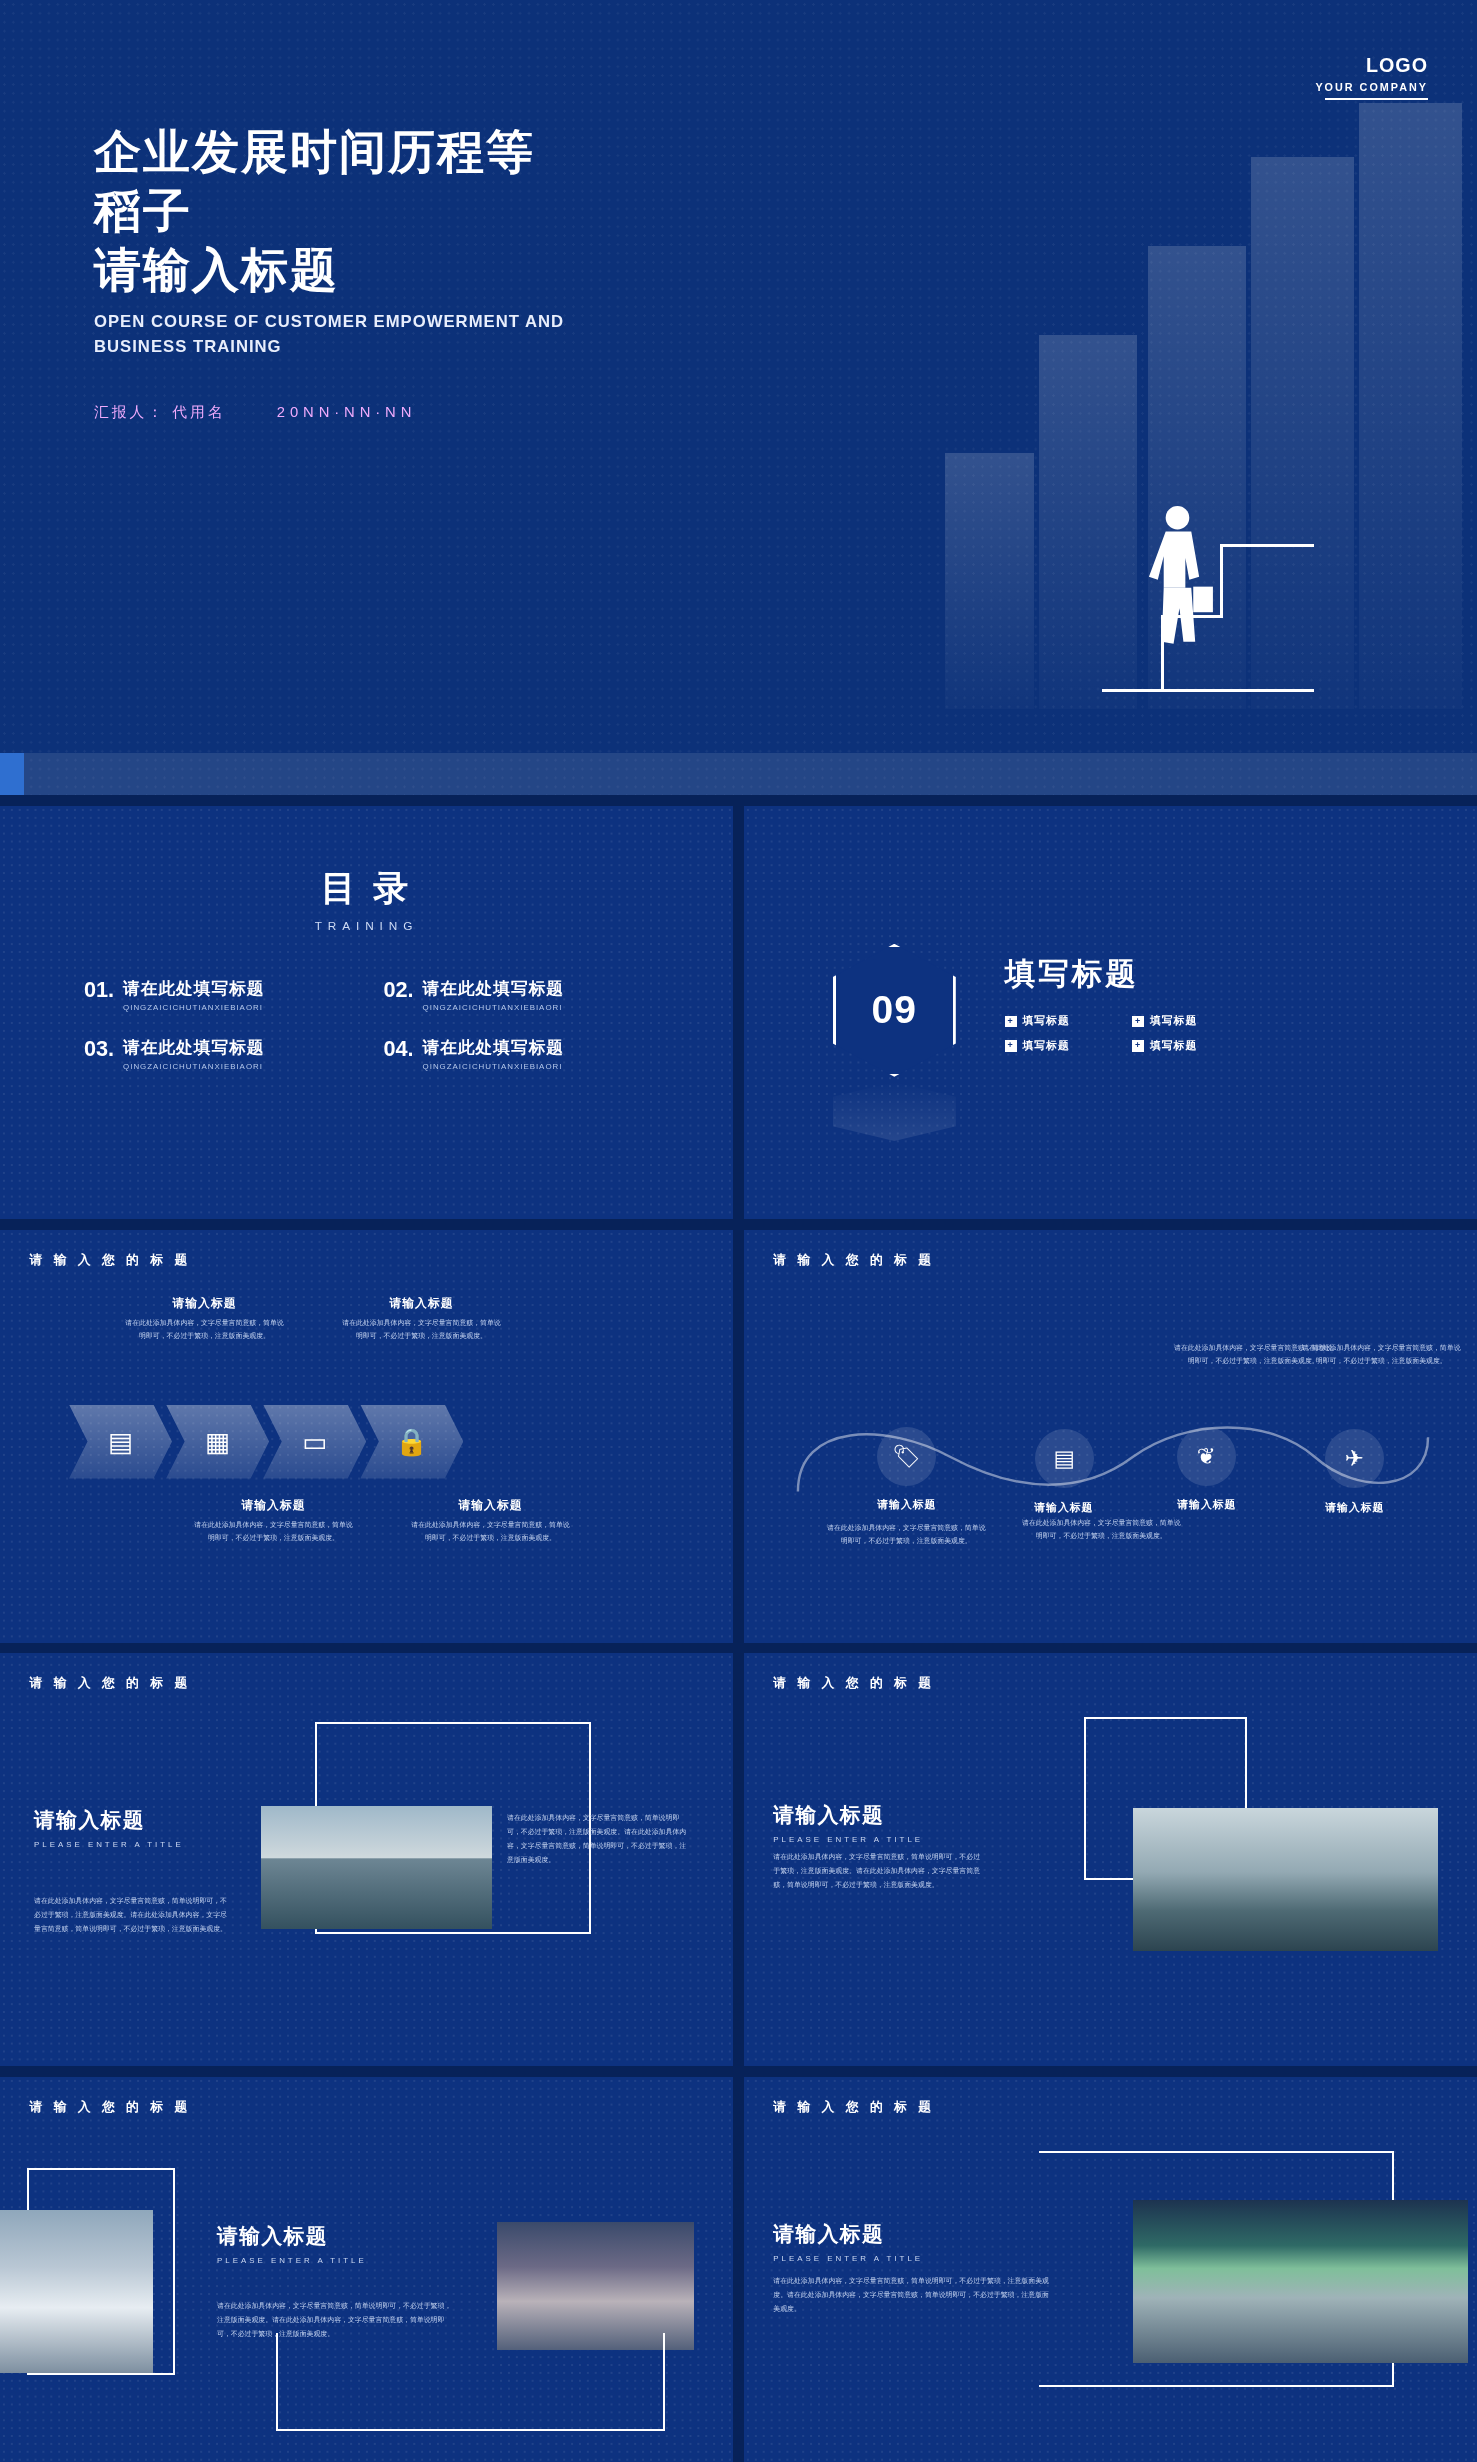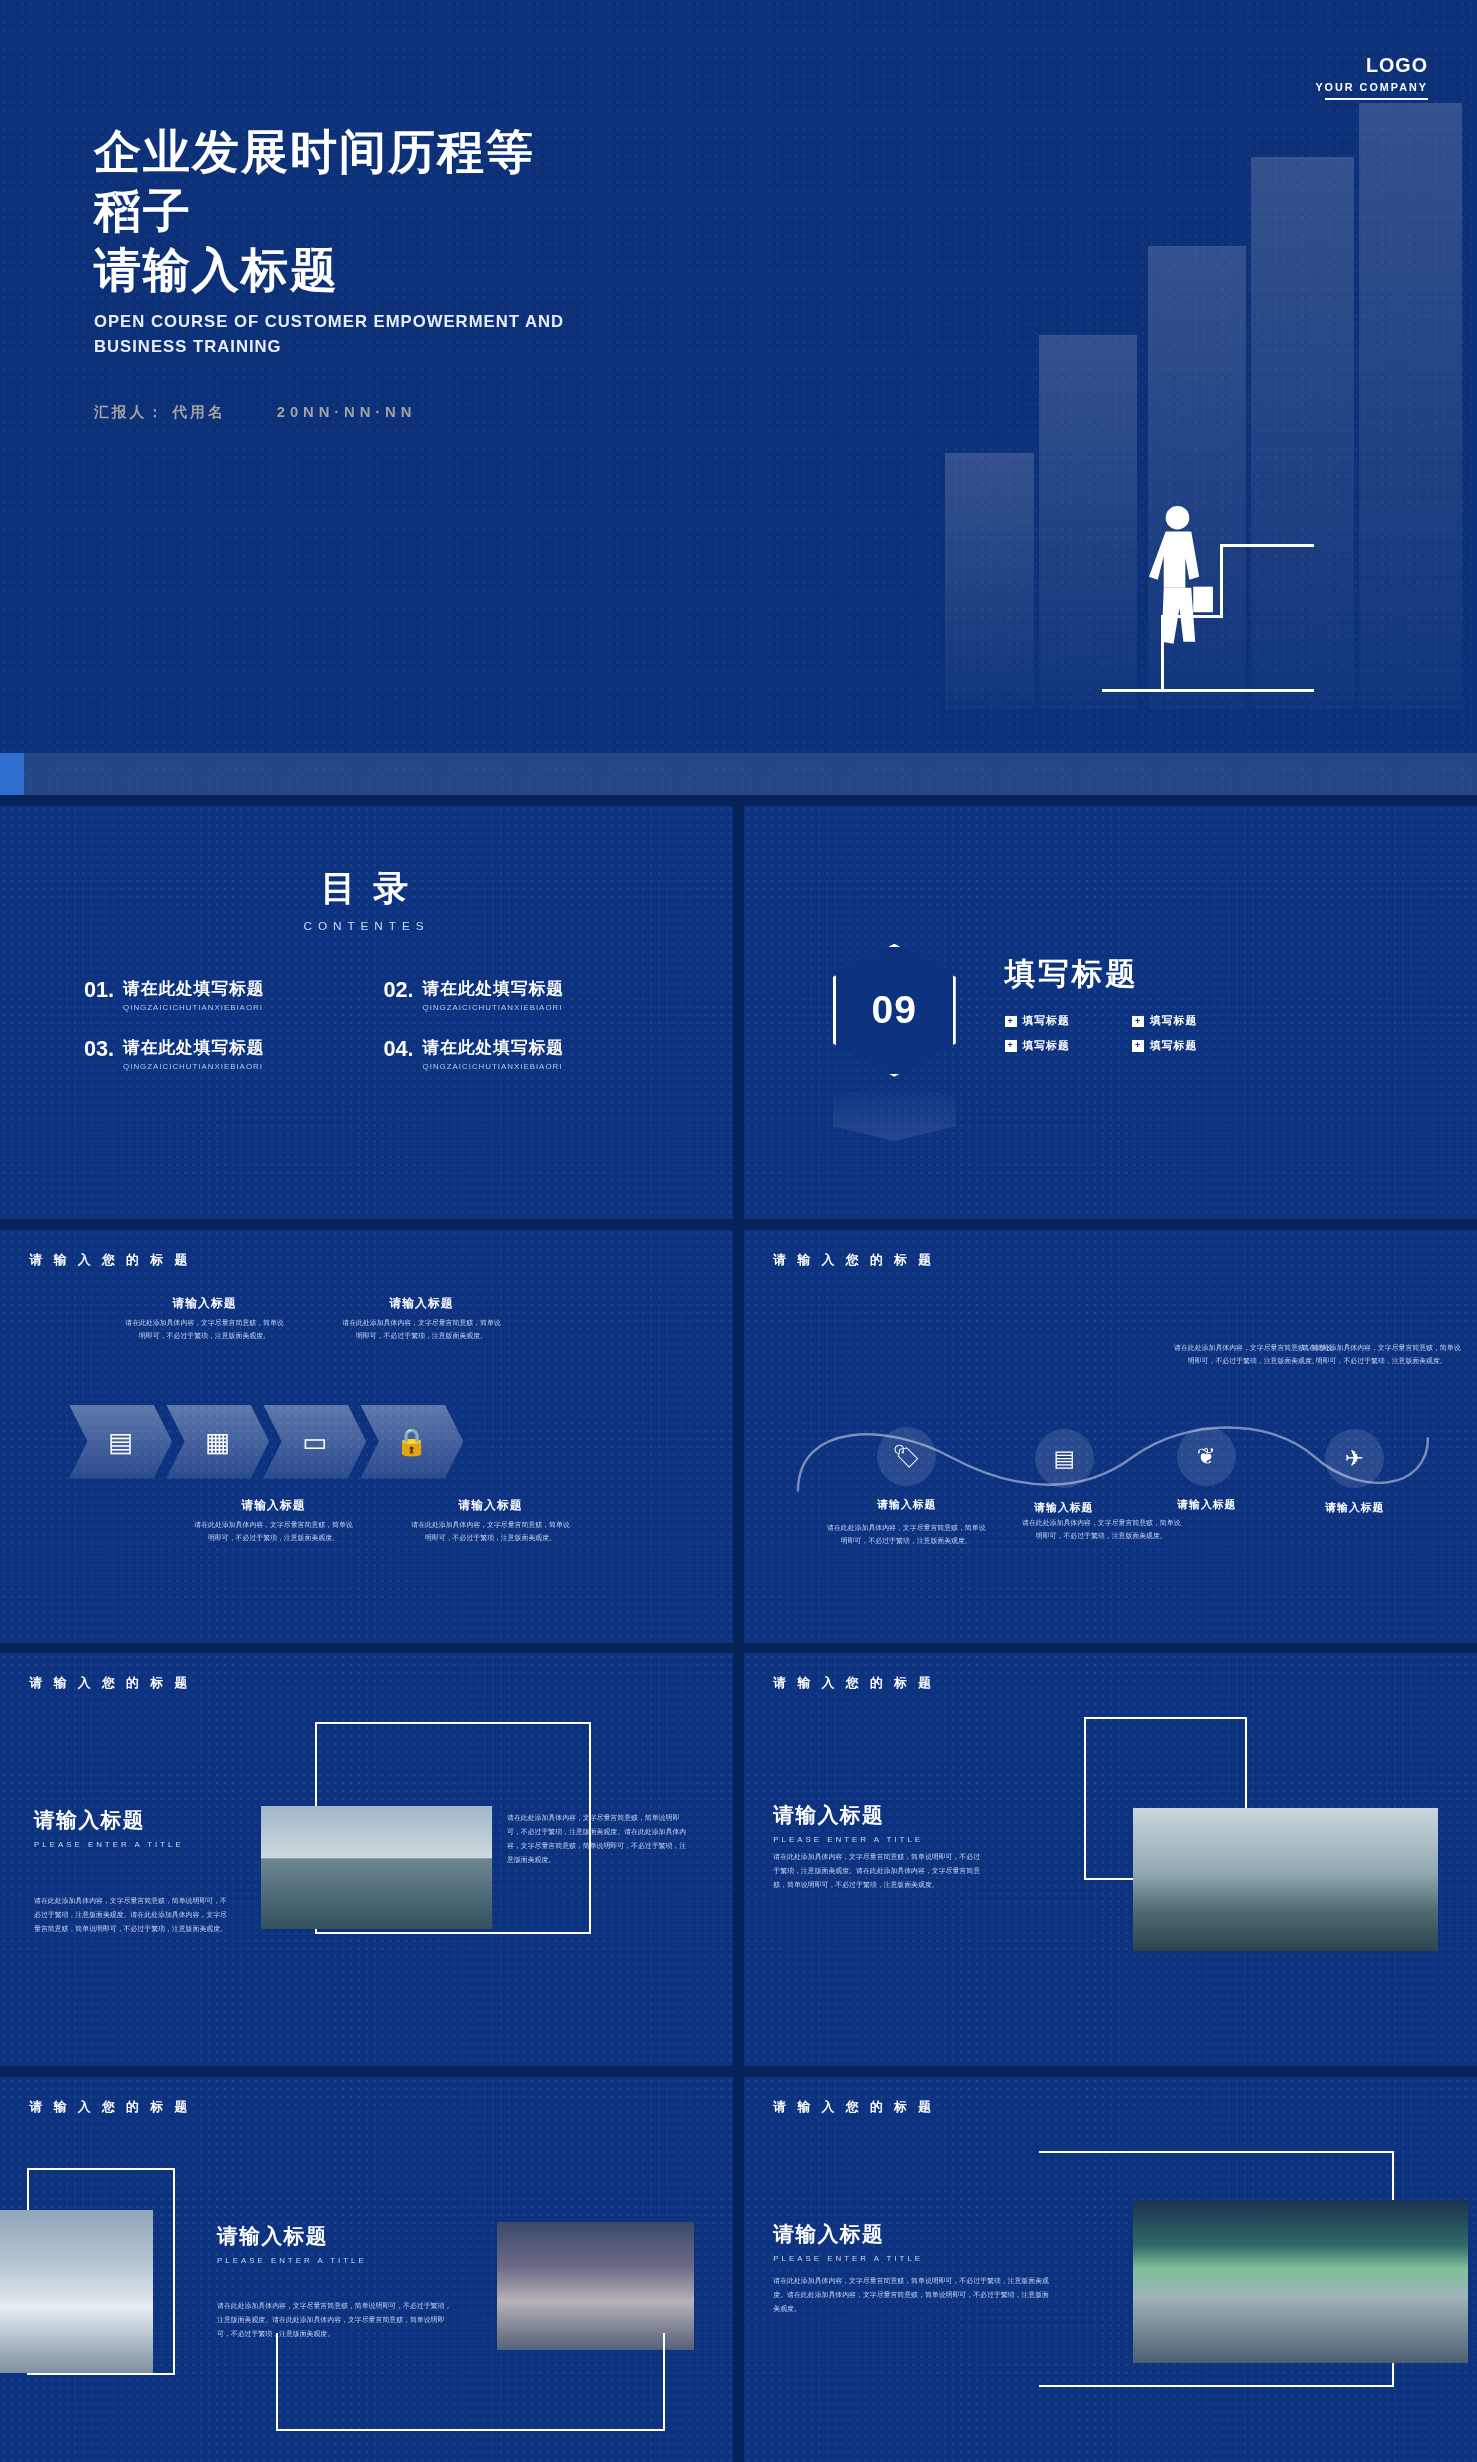--- a/index.html
+++ b/index.html
@@ -43,21 +43,21 @@
 
   .logo-box { position: absolute; right: 49px; top: 54px; text-align: right; }
   .logo-box .logo-main { color: #fff; font-weight: bold; font-size: 19.7px; letter-spacing: 1px; }
   .logo-box .logo-sub { color: #fff; font-size: 10.8px; letter-spacing: 2px; margin-top: 3.9px; font-weight: bold; }
   .logo-box .logo-rule { height: 2px; background: #ffffff; margin-top: 4.9px; width: 103px; margin-left: auto; }
 
   .hero-text { position: absolute; left: 94px; top: 123px; }
   .hero-text h1 { color: #fff; font-size: 47px; line-height: 1.25; font-weight: bold; letter-spacing: 2px; }
   .hero-text h1 span { display: block; }
   .hero-en { color: #e8eefc; font-size: 16.7px; line-height: 1.5; letter-spacing: 1px; margin-top: 10px; font-weight: bold; }
-  .hero-meta { margin-top: 44px; color: #a3a3a3; font-size: 14.8px; letter-spacing: 3px; font-weight: bold; }
+  .hero-meta { margin-top: 44px; color: #f0abfc; font-size: 14.8px; letter-spacing: 3px; font-weight: normal; }
   .hero-meta .date { margin-left: 44px; letter-spacing: 4.9px; }
 
   .walker { position: absolute; right: 256px; bottom: 106px; width: 89px; height: 187px; }
   .stairs { position: absolute; right: 163px; bottom: 103px; width: 212px; height: 217px; }
   .stairs .step { position: absolute; border-left: 3px solid #ffffff; border-top: 3px solid #ffffff; }
 
   .hero-footer { position: absolute; left: 0; bottom: 0; width: 100%; height: 42px; background: rgba(255,255,255,0.10); }
   .hero-footer-bar { position: absolute; left: 0; bottom: 0; width: 23.6px; height: 42px; background: #2f6fd0; }
 
   
@@ -202,21 +202,21 @@
     <div class="hero-footer">
       <div class="hero-footer-bar"></div>
     </div>
   </section>
 
   <div class="row">
 
     <section class="slide">
       <div class="toc-head">
         <div class="cn">目 录</div>
-        <div class="en">CONTENTES</div>
+        <div class="en">TRAINING</div>
       </div>
       <div class="toc-grid">
         <div class="toc-item">
           <div class="toc-num">01.</div>
           <div class="toc-txt">
             <div class="t">请在此处填写标题</div>
             <div class="s">QINGZAICICHUTIANXIEBIAORI</div>
           </div>
         </div>
         <div class="toc-item">

